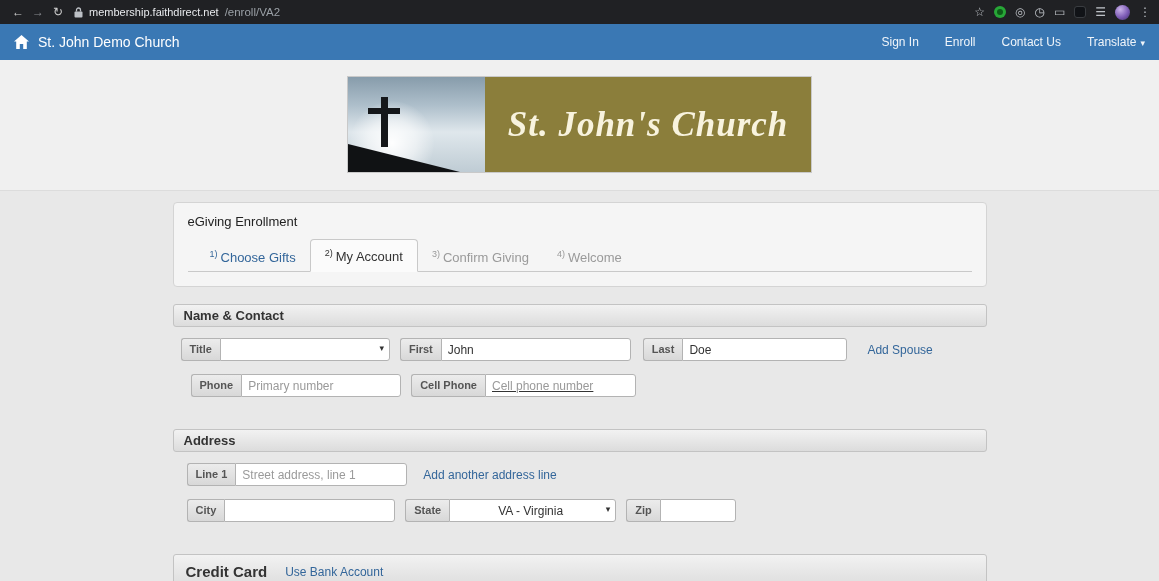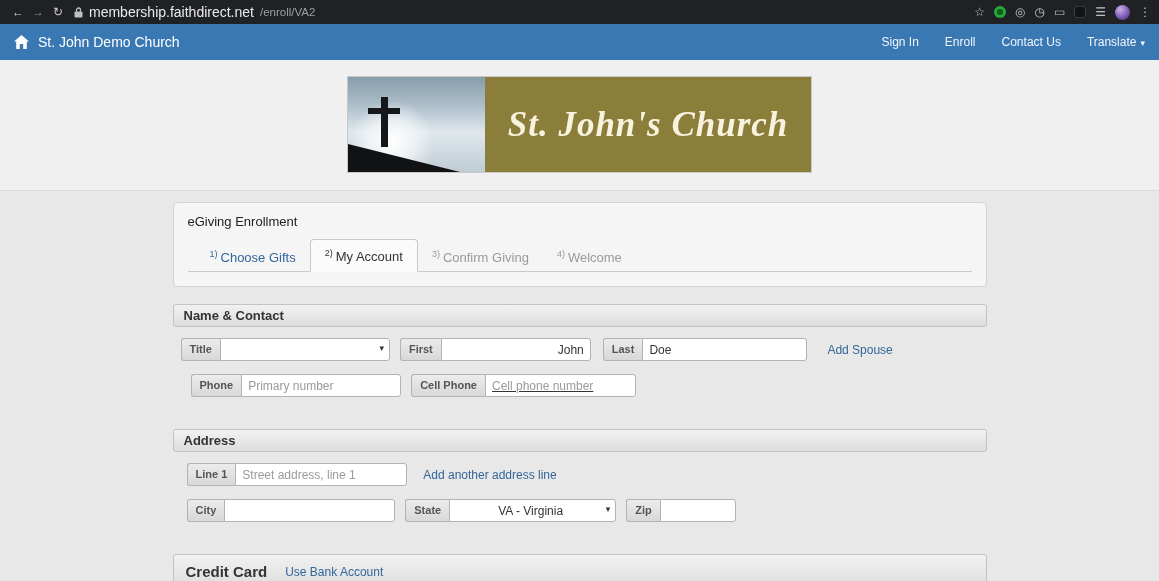--- a/index.html
+++ b/index.html
@@ -3,21 +3,21 @@
 <meta charset="utf-8">
 <style>
   * { margin:0; padding:0; box-sizing:border-box; }
   html,body { width:1159px; height:581px; overflow:hidden; font-family:"Liberation Sans", sans-serif; background:#e8e8e8; }
 
   
   .browser-bar { height:24px; background:#202124; display:flex; align-items:center; padding:0 8px; color:#c7c7c7; font-size:12px; }
   .bicon { width:20px; text-align:center; cursor:pointer; color:#cfcfcf; }
   .bicon.dim { color:#8a8d91; }
   .urlbar { flex:1; display:flex; align-items:center; gap:6px; margin-left:6px; overflow:hidden; white-space:nowrap; }
-  .urlbar .host { color:#e8eaed; font-size:14px; }
+  .urlbar .host { color:#e8eaed; font-size:11px; }
   .urlbar .path { color:#9aa0a6; font-size:11.5px; }
   .right-icons { display:flex; align-items:center; gap:9px; margin-left:10px; }
   .ricon { font-size:12px; color:#bdc1c6; cursor:pointer; line-height:1; }
   .green-dot { width:12px; height:12px; border-radius:50%; background:#27a737; position:relative; }
   .green-dot::after { content:""; position:absolute; left:3px; top:3px; width:6px; height:6px; border-radius:50%; background:#0d5c18; }
   .dark-ext { width:12px; height:12px; border-radius:3px; background:#111317; border:1px solid #3a3d41; }
   .avatar { width:15px; height:15px; border-radius:50%; background:radial-gradient(circle at 35% 30%, #c9b2e8 0%, #7d5bb5 55%, #3c2d63 100%); }
 
   
   .navbar { height:36px; background:#3a78b4; display:flex; align-items:center; padding:0 14px; color:#fff; }
@@ -64,21 +64,21 @@
   .itext { height:23px; border:1px solid #b3b3b3; border-radius:0 3px 3px 0; padding:0 6px; font-size:12px; color:#333; background:#fff; outline:none; font-family:"Liberation Sans", sans-serif; }
   .itext::placeholder { color:#9a9a9a; }
   .itext.focused { border-color:#4a90d9; box-shadow:0 0 5px rgba(74,144,217,.65); }
 
   .selwrap { position:relative; display:inline-block; }
   .fselect { -webkit-appearance:none; appearance:none; height:23px; border:1px solid #b3b3b3; border-radius:0 3px 3px 0; background:#fff; font-size:12px; color:#333; padding:0 18px 0 6px; font-family:"Liberation Sans", sans-serif; }
   .sel-caret { position:absolute; right:6px; top:5px; font-size:9px; color:#333; pointer-events:none; }
 
   .link { color:#33669a; font-size:12px; text-decoration:none; cursor:pointer; white-space:nowrap; }
 
-  .w-title { width:170px; } .w-first { width:150px;text-align:right; } .w-last { width:165px; }
+  .w-title { width:170px; } .w-first { width:190px; } .w-last { width:165px; }
   .w-email { width:168px; } .w-phone { width:160px; } .w-cell { width:151px;text-decoration:underline; }
   .w-line1 { width:172px; } .w-city { width:171px; } .w-state { width:167px;padding-left:48px; } .w-zip { width:76px; }
 
   .g10 { margin-left:10px; } .g12 { margin-left:12px; } .g16 { margin-left:16px; } .g20 { margin-left:20px; }
 
   
   .cc-header { height:35px; background:linear-gradient(180deg,#f2f2f2,#dcdcdc); border:1px solid #c3c3c3; border-radius:3px; display:flex; align-items:center; padding:0 12px; }
   .cc-title { font-size:15px; font-weight:bold; color:#333; }
   .cc-header .link { margin-left:18px; }
   .cc-logos { display:flex; align-items:center; gap:4px; padding:12px 0 0 30px; }

